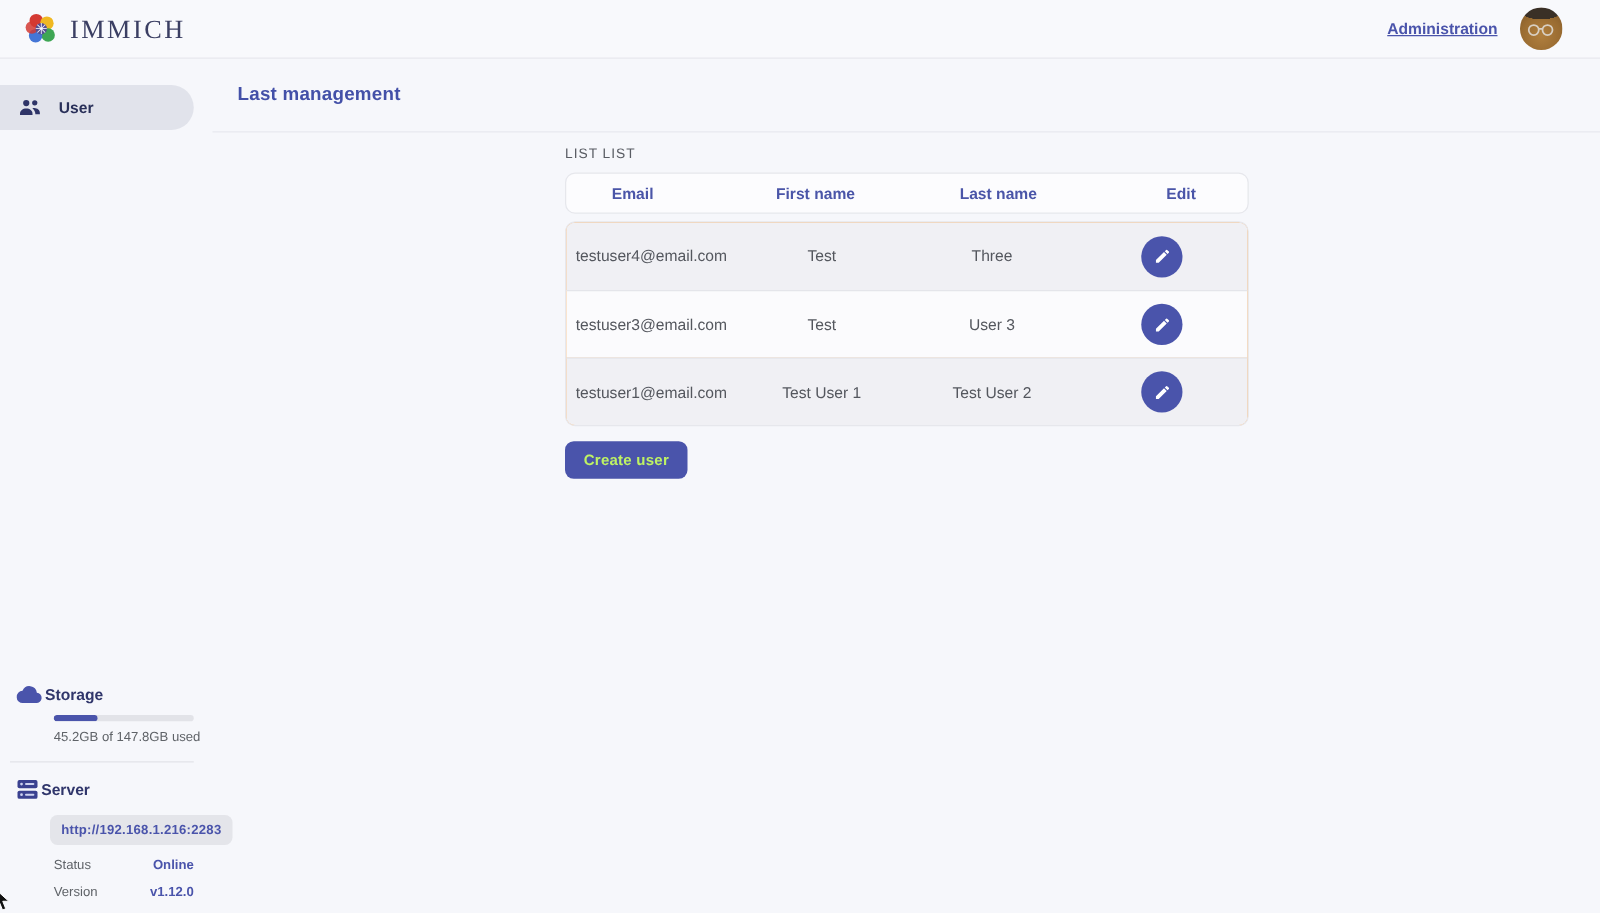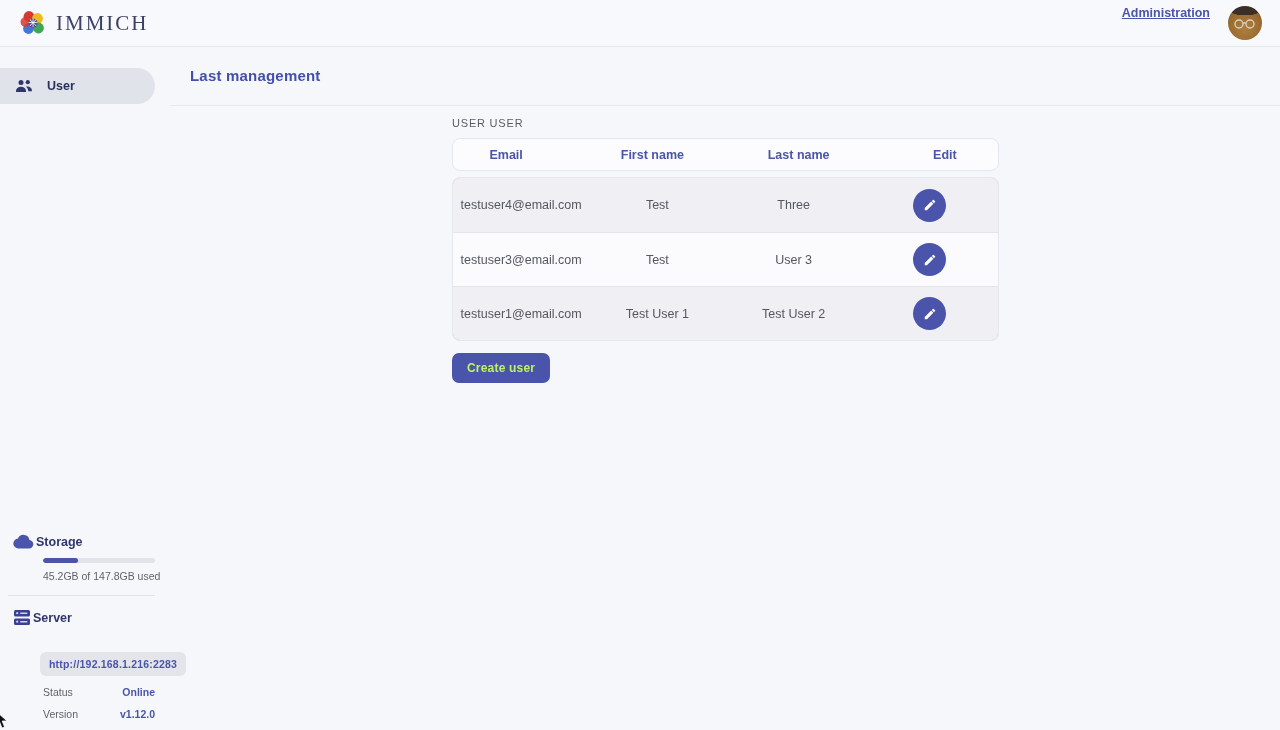--- a/index.html
+++ b/index.html
@@ -22,21 +22,21 @@
   .brand-name {
     font-family: "Liberation Serif", serif;
     font-size: 21px; letter-spacing: 2px; color: #3b3f63; font-weight: 400;
   }
   .searchbar {
     width: 480px; height: 36px; border-radius: 8px; border: none;
     background: #e3e4e8; padding: 0 20px; font-size: 12.5px; color: #555;
     font-family: "Liberation Sans", sans-serif; outline: none;
   }
   .searchbar::placeholder { color: #9aa0ac; letter-spacing: .3px; }
-  .nav-right { margin-left: auto; display: flex; align-items: flex-start; gap: 18px; padding-right: 18px; }
+  .nav-right { margin-left: auto; display: flex; align-items: center; gap: 18px; padding-right: 30px; }
   .admin-link {
     font-size: 12.5px; font-weight: 700; color: #4a54ab;
     text-decoration: underline; cursor: pointer;
   }
   .avatar {
     width: 34px; height: 34px; border-radius: 50%;
     background:
       radial-gradient(ellipse 26px 10px at 50% 10%, #3a3026 60%, transparent 61%),
       radial-gradient(circle at 50% 65%, #b07f3e 0%, #9a6c31 55%, #7c5526 100%);
     position: relative; overflow: hidden; cursor: pointer;
@@ -59,21 +59,21 @@
   .side-sec-head { display: flex; align-items: center; gap: 2px; padding-left: 13px; }
   .side-sec-title { font-size: 12.5px; font-weight: 700; color: #30366b; }
   .storage-bar {
     margin: 9px 0 0 43px; width: 112px; height: 5px; border-radius: 3px;
     background: #e2e3e8; overflow: hidden;
   }
   .storage-fill { height: 100%; background: #4a54ab; border-radius: 3px; }
   .storage-text { margin: 7px 0 0 43px; font-size: 10.5px; color: #5f6368; }
   .side-divider { margin: 13px 0 13px 8px; width: 147px; border-top: 1px solid #e2e3e9; }
   .server-url {
-    margin: 26px 0 0 40px; display: inline-block;
+    margin: 12px 0 0 40px; display: inline-block;
     background: #e4e5ea; border-radius: 6px; padding: 6px 9px;
     font-size: 10.5px; font-weight: 700; color: #4a54ab; letter-spacing: .2px;
   }
   .kv-row {
     display: flex; justify-content: space-between;
     margin: 10px 0 0 43px; width: 112px; font-size: 10.5px;
   }
   .kv-label { color: #5f6368; }
   .kv-value { color: #4a54ab; font-weight: 700; }
 
@@ -200,21 +200,21 @@
     </div>
   </div>
 </div>
 
 <div class="main">
   <div class="page-head">
     <span class="page-title">Last management</span>
   </div>
 
   <div class="content">
-    <div class="section-label">USER USER</div>
+    <div class="section-label">LIST LIST</div>
 
     <div class="table-head">
       <span class="col">Email</span>
       <span class="col">First name</span>
       <span class="col">Last name</span>
       <span class="col">Edit</span>
     </div>
 
     <div class="table-body">
       <div class="t-row odd">

